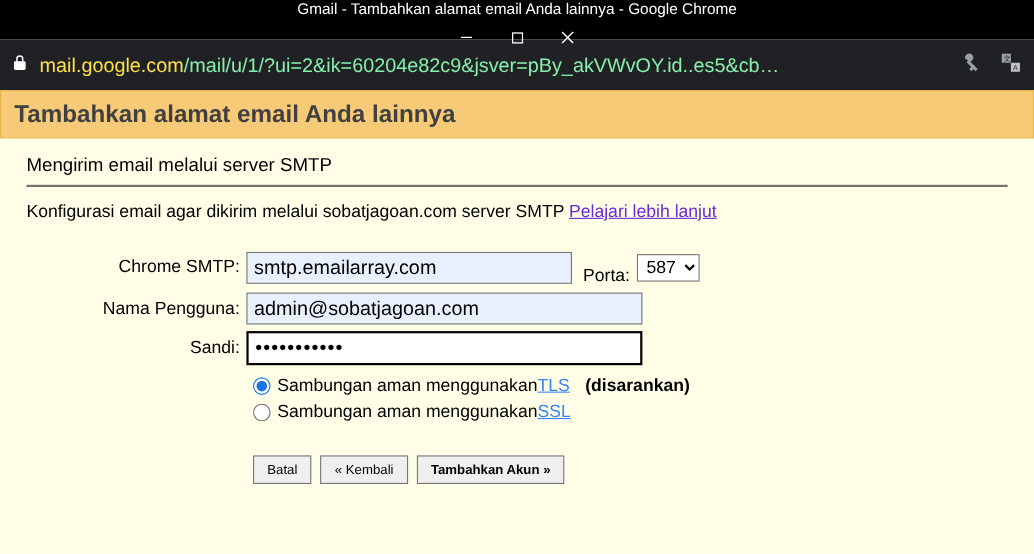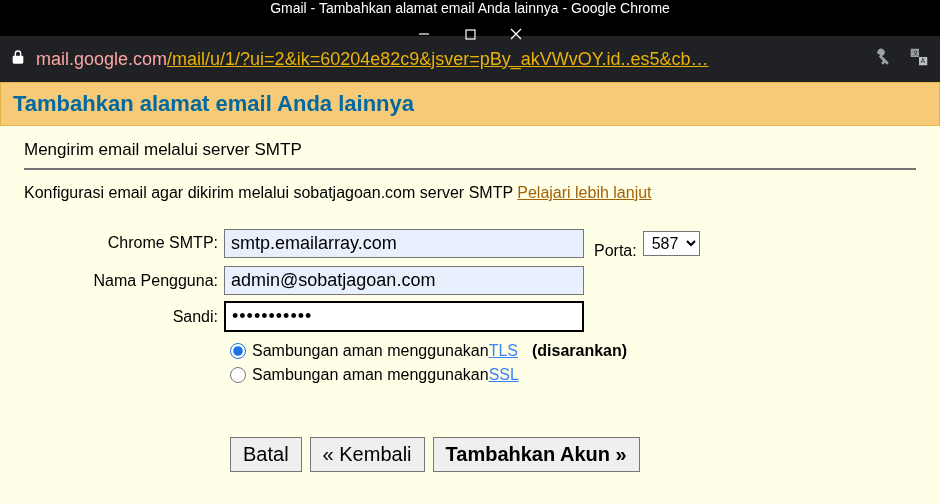--- a/index.html
+++ b/index.html
@@ -49,52 +49,52 @@
   .addressbar .lock {
     color: #fff;
     margin-right: 10px;
     font-size: 16px;
   }
   .addressbar .url {
     flex: 1;
     overflow: hidden;
     white-space: nowrap;
   }
-  .addressbar .url .host { color: #fca5a5; }
-  .addressbar .url .path { color: #eab308; text-decoration: underline; }
+  .addressbar .url .host { color: #fde047; }
+  .addressbar .url .path { color: #86efac; }
   .addr-icon {
     color: #9aa0a6;
     font-size: 18px;
     margin-left: 14px;
   }
   .banner {
     background: #f7ca77;
     border: 1px solid #e8b44c;
     padding: 8px 12px;
     font-size: 22px;
     font-weight: bold;
-    color: #0369a1;
+    color: #404040;
   }
   .content {
     background: #ffffe8;
     padding: 10px 24px;
     height: calc(100% - 36px - 46px - 44px);
   }
   .subheader {
     font-weight: normal;
     font-size: 17px;
     padding: 4px 0 8px 0;
     border-bottom: 2px solid #737373;
     margin-bottom: 14px;
   }
   .desc {
     font-size: 16px;
     margin-bottom: 24px;
   }
-  .desc a { color: #a16207; text-decoration: underline; }
+  .desc a { color: #6d28d9; text-decoration: underline; }
   .form-row {
     display: flex;
     align-items: center;
     margin-bottom: 6px;
     font-size: 16px;
   }
   .form-label {
     width: 200px;
     text-align: right;
     padding-right: 6px;
@@ -104,21 +104,21 @@
     padding: 3px 6px;
     border: 1px solid #767676;
     background: #e8f0fe;
     font-family: Arial, sans-serif;
   }
   .form-input.pwd {
     background: #fff;
     border: 2px solid #000;
     letter-spacing: 1px;
   }
-  .smtp-input { width: 360px; }
+  .smtp-input { width: 296px; }
   .user-input { width: 360px; }
   .pwd-input { width: 360px; }
   .port-group { display: flex; align-items: center; margin-left: 10px; }
   .port-label { margin-right: 6px; margin-top: 16px; }
   .port-select {
     font-size: 16px;
     padding: 2px 4px;
     border: 1px solid #767676;
     background: #fff;
   }
@@ -127,27 +127,26 @@
   .radio-row input { margin-right: 6px; width: 16px; height: 16px; accent-color: #1a73e8; }
   .radio-row a { color: #3b82f6; text-decoration: underline; }
   .radio-row .rec { font-weight: bold; margin-left: 14px; }
   .button-row {
     margin-left: 206px;
     margin-top: 30px;
     display: flex;
     gap: 8px;
   }
   .btn {
-    font-size: 20px;
+    font-size: 12px;
     padding: 5px 12px;
     background: #efefef;
     border: 1px solid #767676;
     font-family: Arial, sans-serif;
     cursor: pointer;
-    margin-top: 23px;
   }
   .btn.primary { font-weight: bold; }
   .dots { font-family: Arial; }
 </style>
 </head>
 <body>
 
 <div class="titlebar">
   <svg class="favicon" viewBox="0 0 24 24">
     <path fill="#4285F4" d="M22 5v14H2V5l10 7z"></path>

